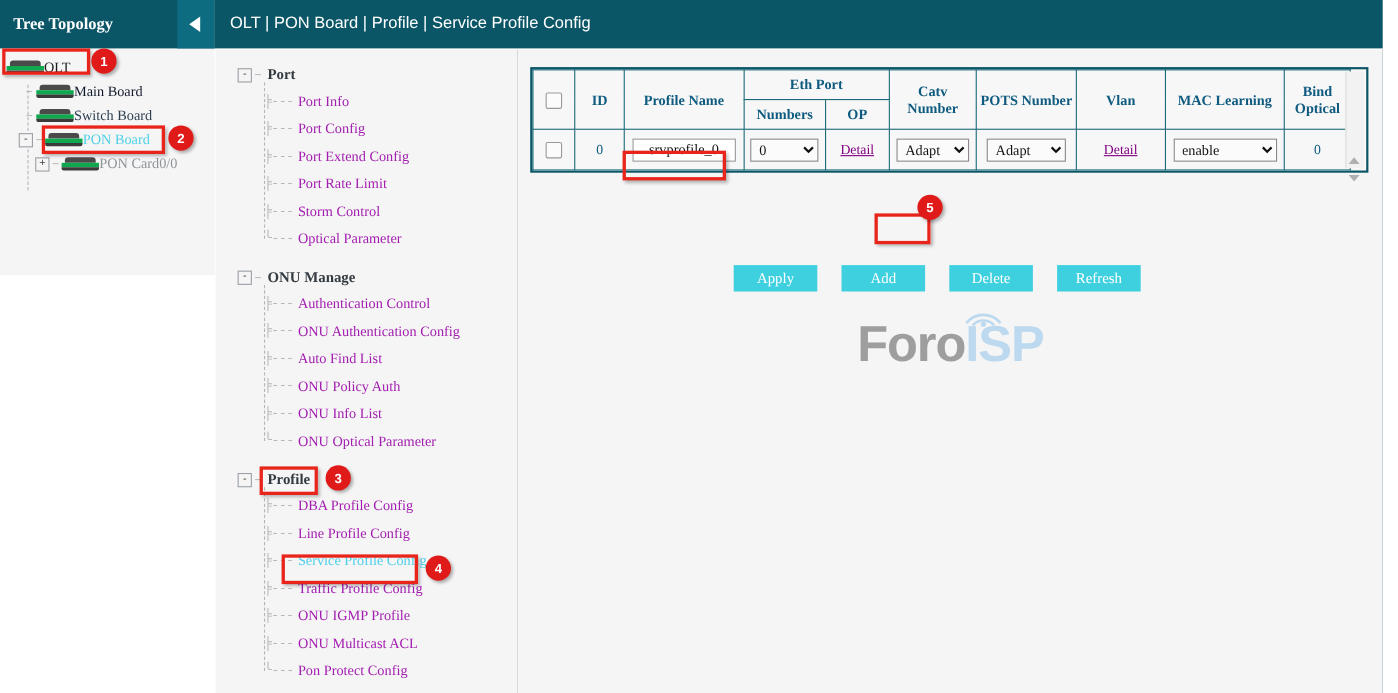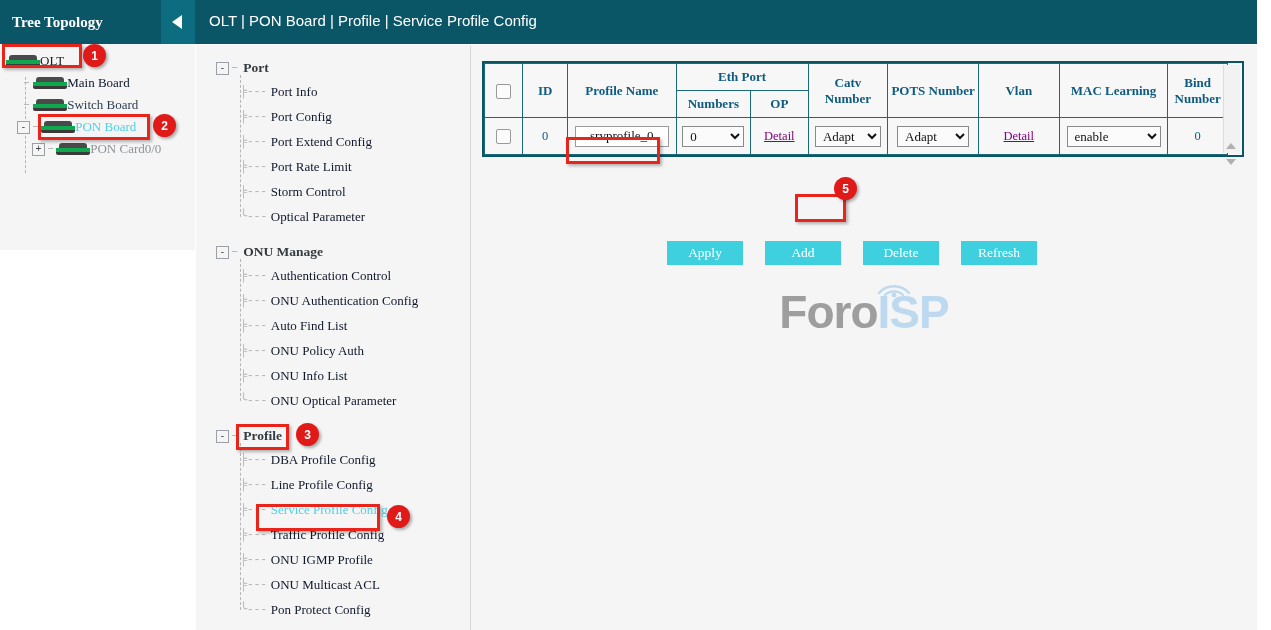--- a/index.html
+++ b/index.html
@@ -67,21 +67,21 @@
   .nav-children { position: relative; margin-left: 40px; }
   .nav-children:before {
     content: ""; position: absolute; left: 4px; top: -4px; bottom: 12px;
     border-left: 1px dashed #b6b6b6;
   }
   .nav-item { display: flex; align-items: center; height: 25px; position: relative; padding-left: 4px; }
   .nav-item .branch {
     color: #b6b6b6; font-size: 12px; font-family: "Liberation Mono", monospace;
     letter-spacing: -0.5px; margin-right: 4px; z-index: 1;
   }
-  .nav-item .nlabel { font-size: 13px; color: #0f172a; font-family: "Liberation Serif", serif; }
+  .nav-item .nlabel { font-size: 13px; color: #a21caf; font-family: "Liberation Serif", serif; }
   .nav-item.active .nlabel { color: #4dd0e8; }
 
   
   #content {
     position: absolute; left: 471px; top: 45px; width: 786px; height: 585px;
     background: #f5f5f5; border-right: 2px solid #0b5666;
     overflow: hidden;
   }
   #right-gutter {
     position: absolute; left: 1257px; top: 0; width: 14px; height: 630px; background: #ffffff;
@@ -379,21 +379,21 @@
               </th>
               <th rowspan="2">ID</th>
               <th rowspan="2">Profile Name</th>
               <th colspan="2">Eth Port</th>
               <th rowspan="2">Catv Number</th>
               <th rowspan="2">POTS Number</th>
               <th rowspan="2">Vlan</th>
               <th rowspan="2">MAC Learning</th>
               <th rowspan="2">
                 <span>Bind</span><br>
-                <span>Number</span>
+                <span>Optical</span>
               </th>
             </tr>
             <tr>
               <th>Numbers</th>
               <th>OP</th>
             </tr>
           </thead>
           <tbody>
             <tr>
               <td>

